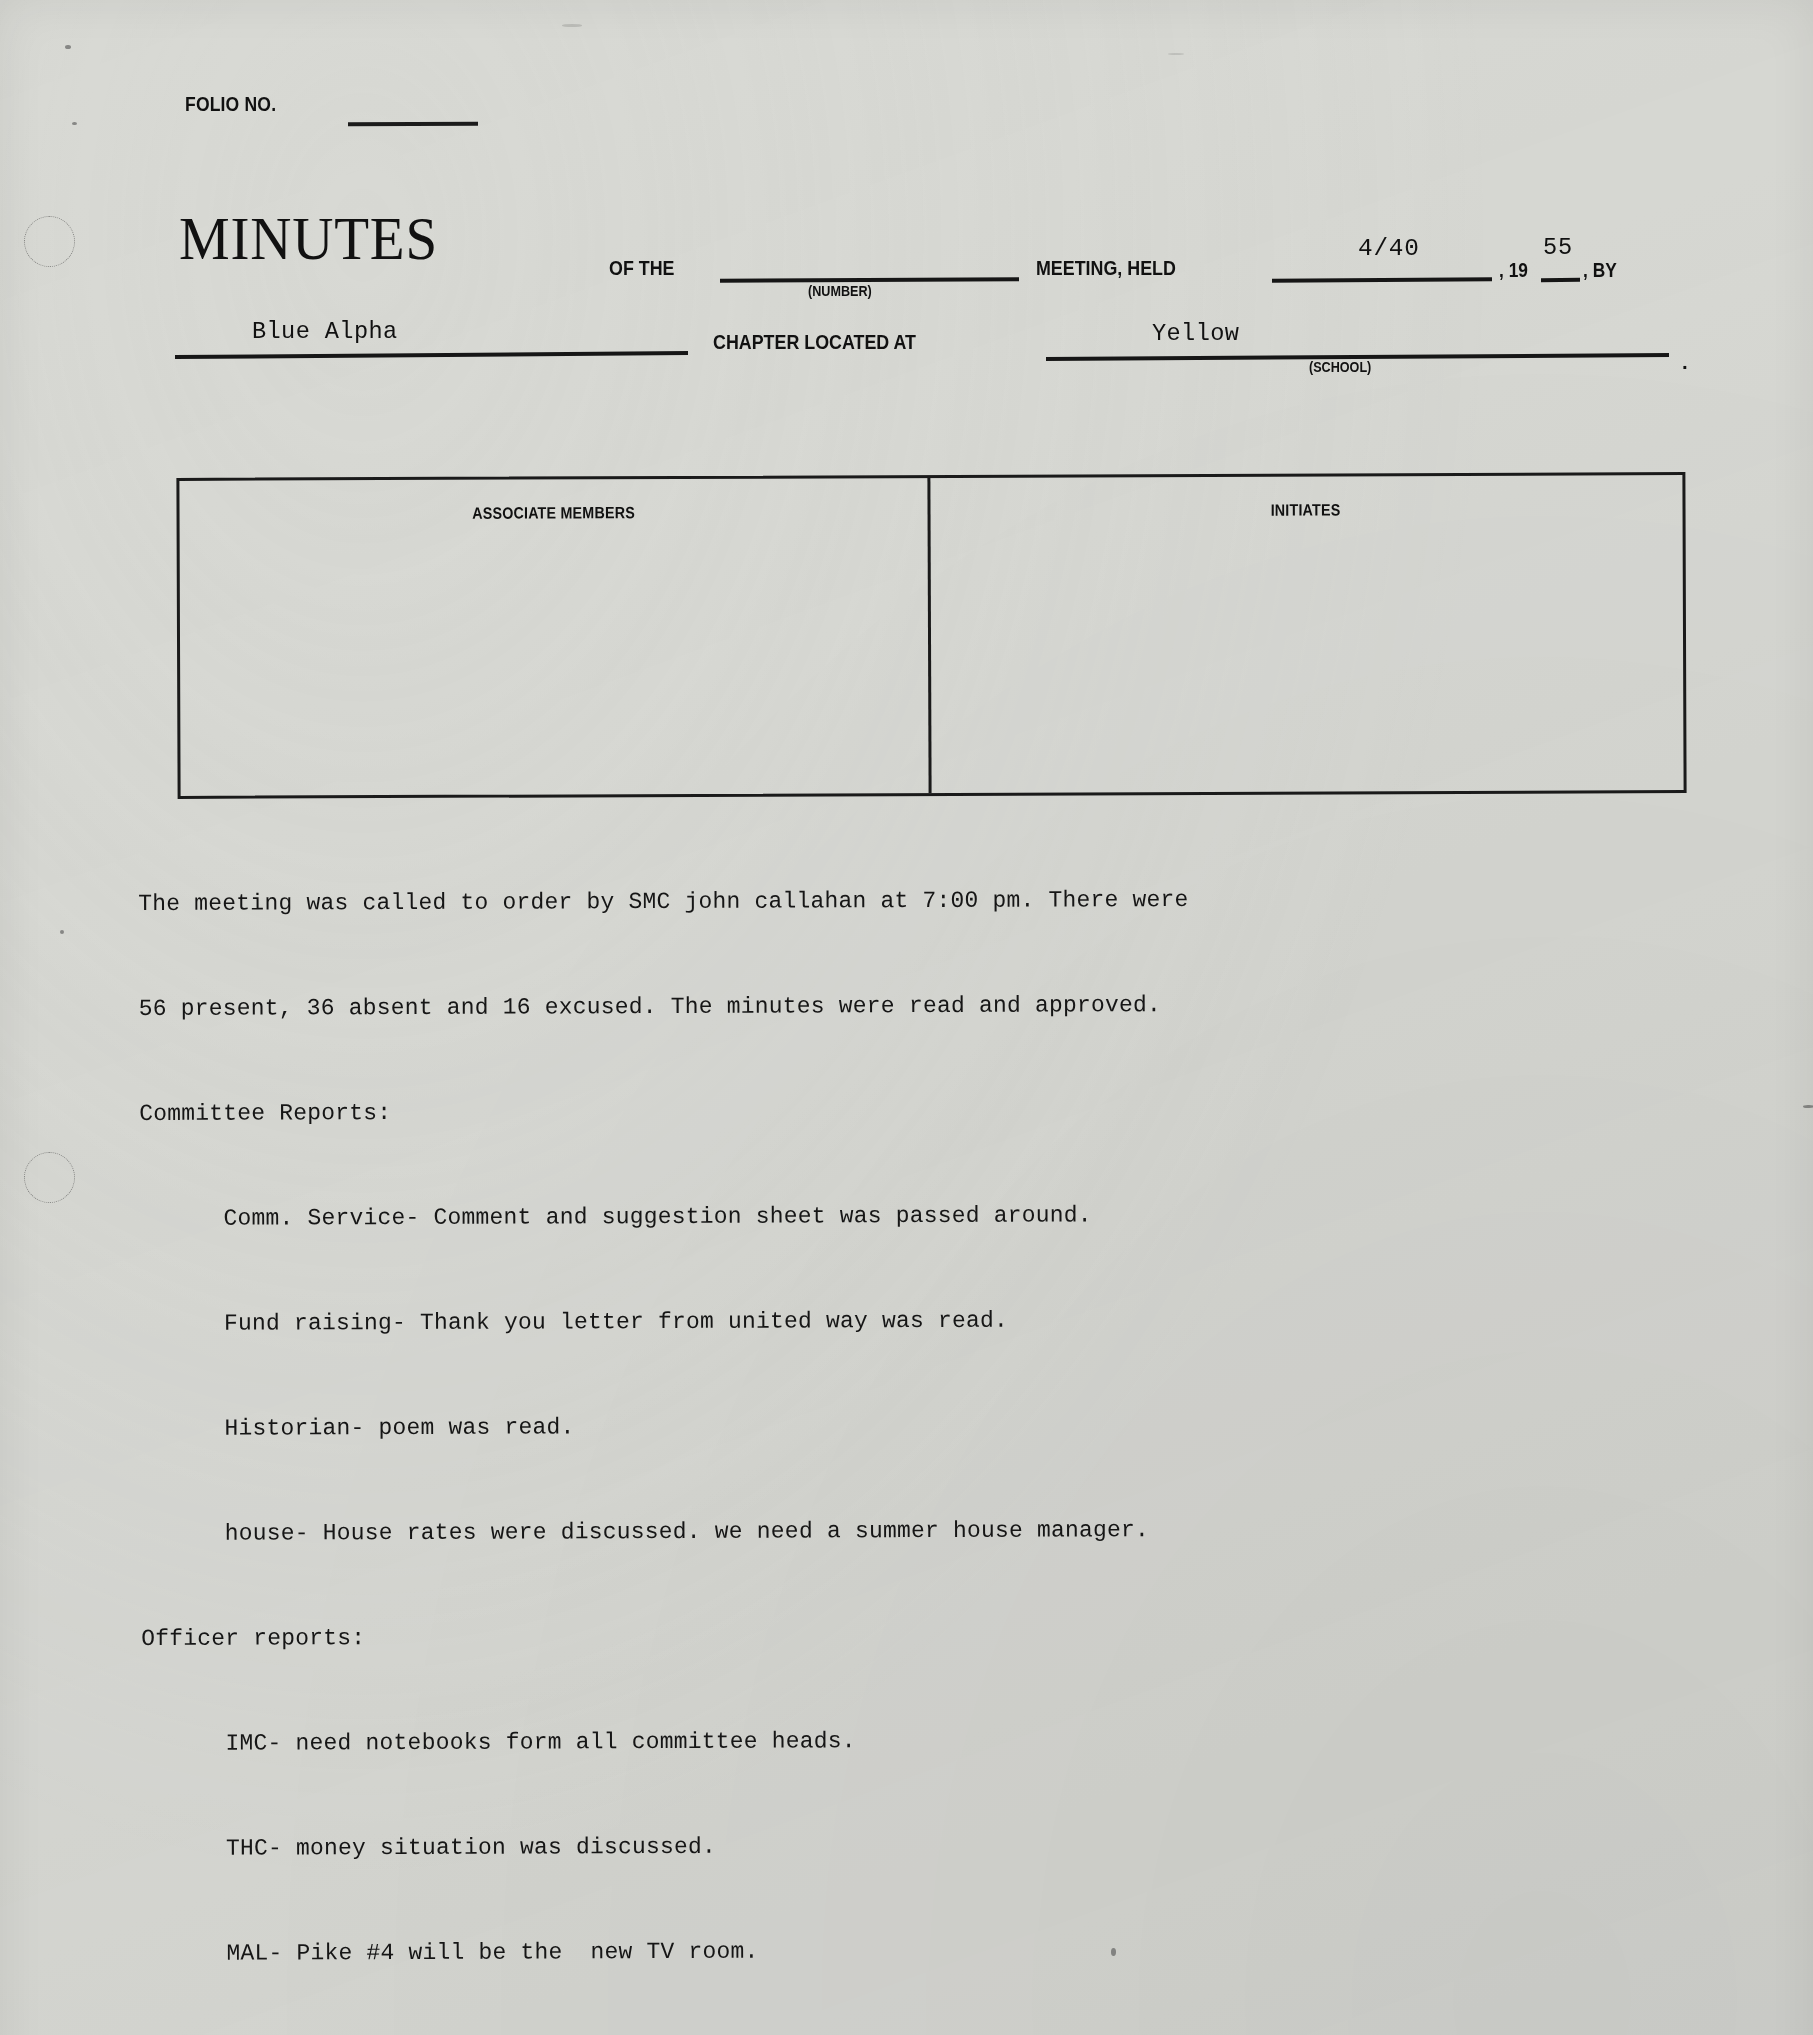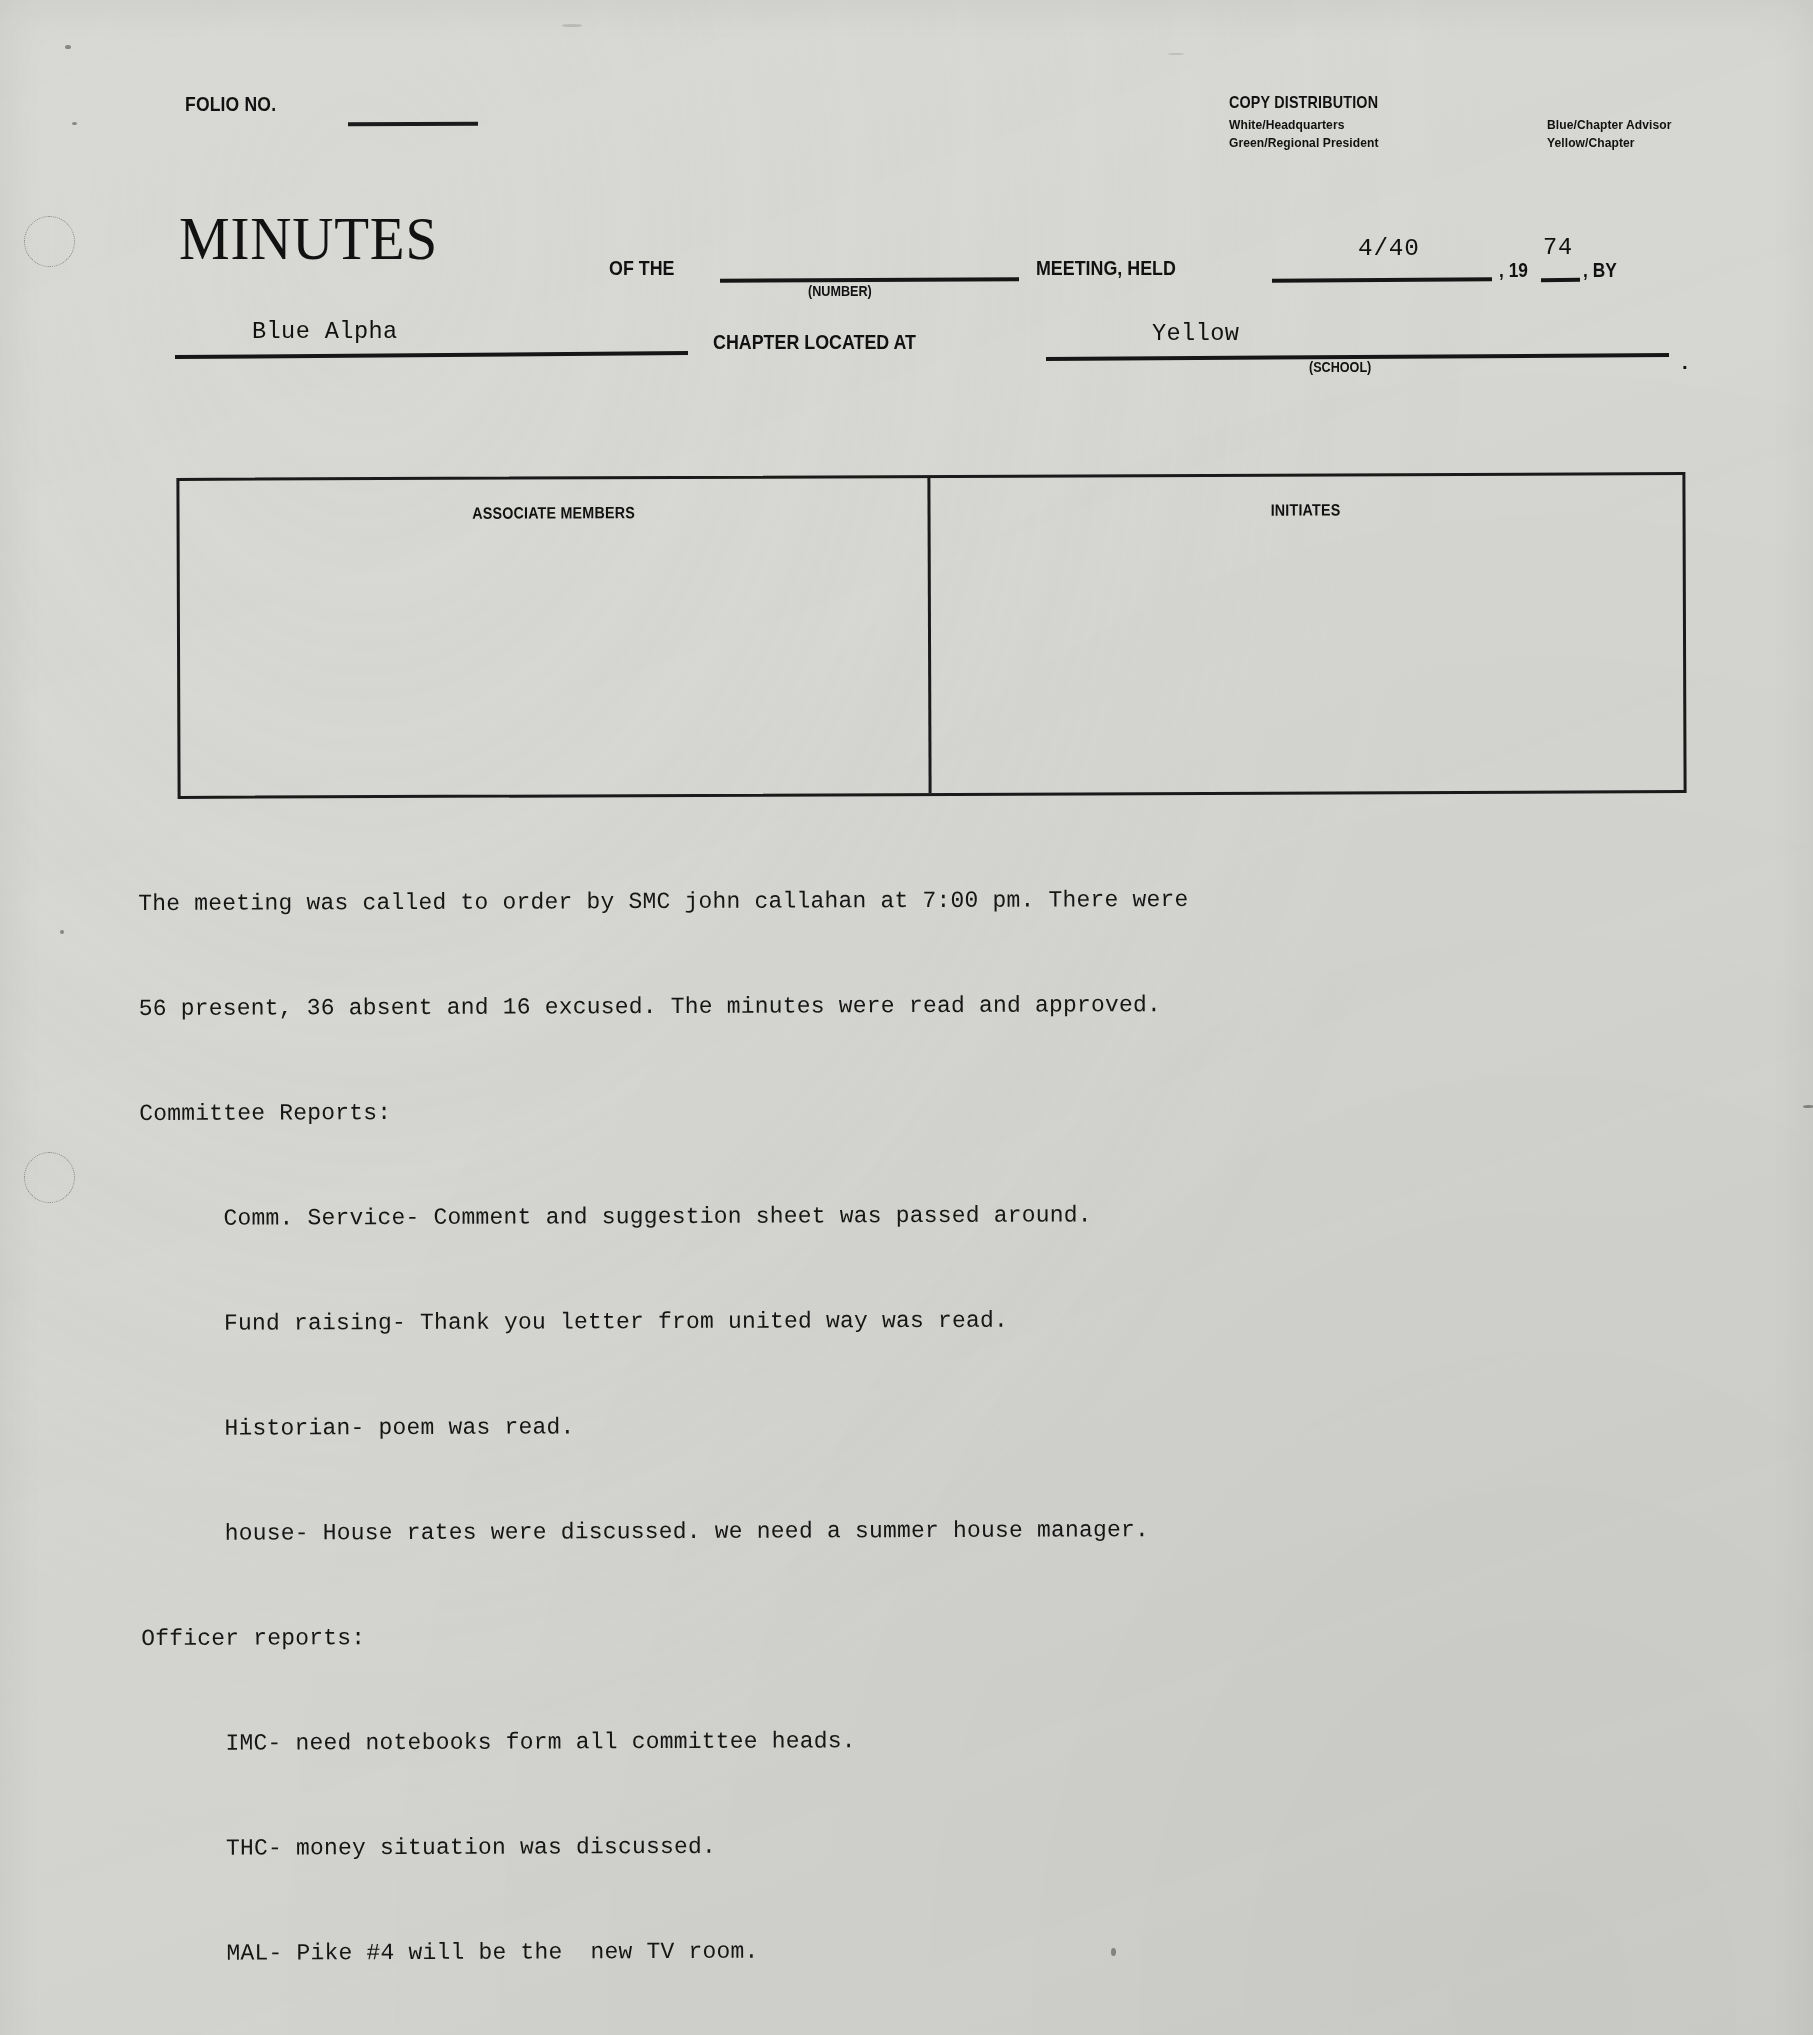--- a/index.html
+++ b/index.html
@@ -337,41 +337,30 @@
   <div class="speck" style="left:72px;top:122px;width:4.9px;height:3.3px;"></div>
   <div class="speck" style="left:60px;top:930px;width:4.1px;height:4.1px;"></div>
   <div class="speck" style="left:1111px;top:1948px;width:4.9px;height:8.1px;"></div>
   <div class="speck" style="left:1803px;top:1105px;width:10.6px;height:3.3px;"></div>
   <div class="speck" style="left:562px;top:24.4px;width:20.4px;height:2.4px;opacity:.35;"></div>
   <div class="speck" style="left:1168px;top:53px;width:16.3px;height:2.4px;opacity:.3;"></div>
 
   <div class="folio">FOLIO NO.</div>
   <div class="folio-rule"></div>
 
-  <div class="copydist">
-    <div class="cd-title">COPY DISTRIBUTION</div>
-    <div class="cd-row">
-      <span class="c1">White/Headquarters</span>
-      <span class="c2">Blue/Chapter Advisor</span>
-    </div>
-    <div class="cd-row">
-      <span class="c1">Green/Regional President</span>
-      <span class="c2">Yellow/Chapter</span>
-    </div>
-  </div>
 
   <div class="minutes-word">MINUTES</div>
   <div class="lbl-ofthe">OF THE</div>
   <div class="rule-number"></div>
   <div class="lbl-number">(NUMBER)</div>
   <div class="lbl-meeting">MEETING, HELD</div>
   <div class="rule-date"></div>
   <div class="val-date">4/40</div>
   <div class="lbl-19">, 19</div>
-  <div class="val-year">74</div>
+  <div class="val-year">55</div>
   <div class="rule-year"></div>
   <div class="lbl-comma-by">,  BY</div>
 
   <div class="val-chapter">Blue Alpha</div>
   <div class="rule-chapter"></div>
   <div class="lbl-chapter-located">CHAPTER LOCATED AT</div>
   <div class="val-school">Yellow</div>
   <div class="rule-school"></div>
   <div class="lbl-school">(SCHOOL)</div>
   <div class="period-dot">.</div>

